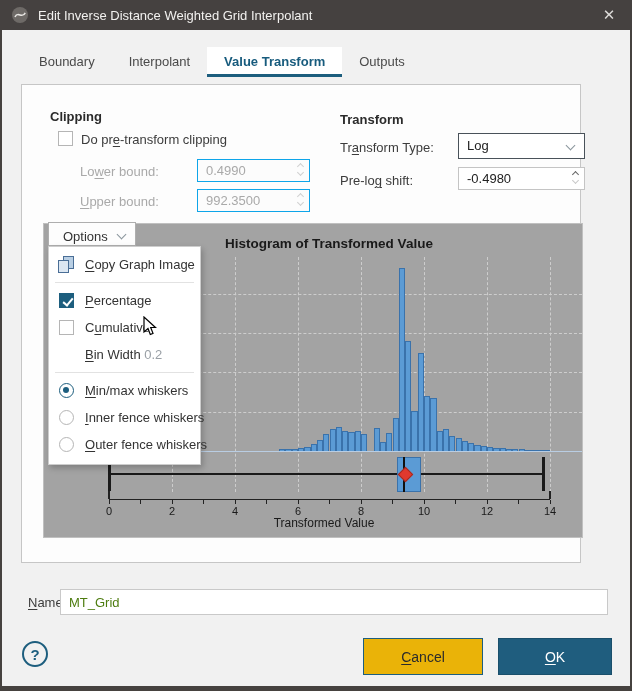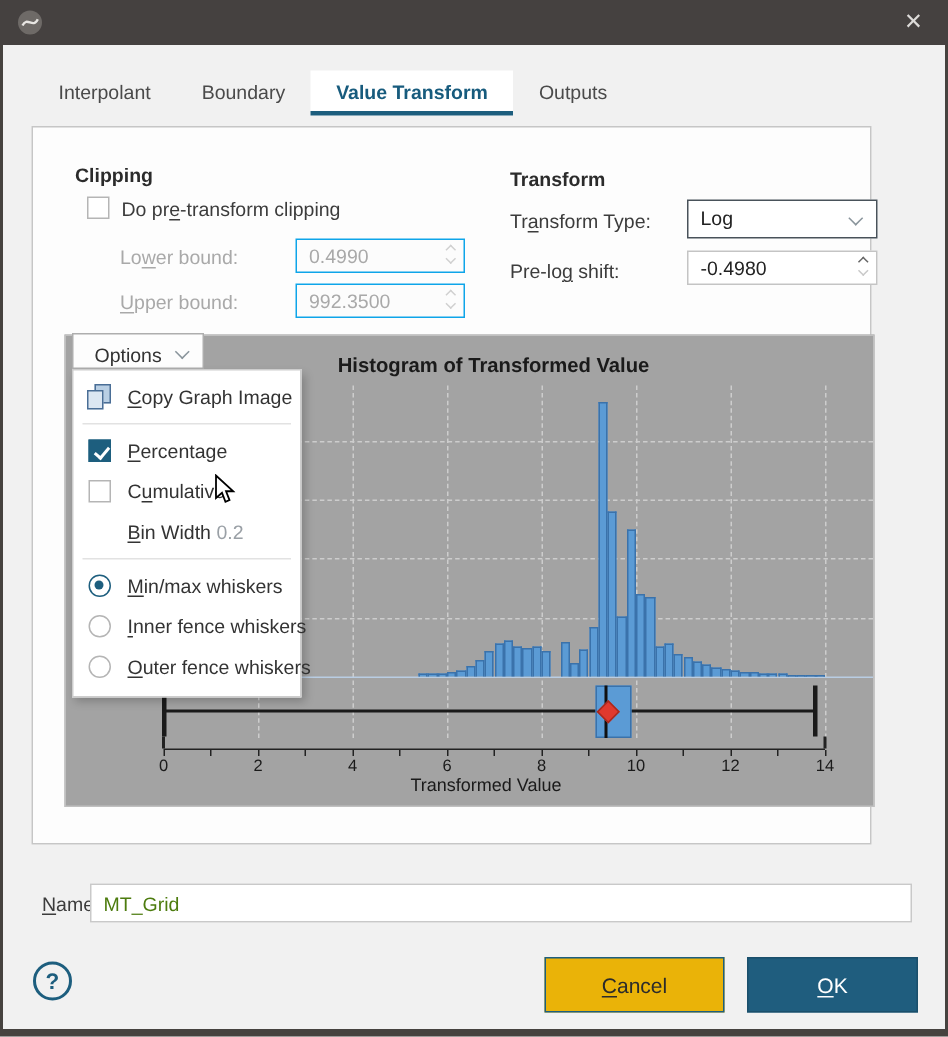--- a/index.html
+++ b/index.html
@@ -75,26 +75,27 @@
 
 <div class="window">
 
   <div class="titlebar">
     <span class="app-icon">
       <svg width="18" height="18">
           <circle cx="9" cy="9" r="8" fill="#6e6a67"></circle>
           <path d="M4 11 C7 4.5,11 13.5,14.2 6.8" stroke="#e8e6e3" fill="none" stroke-width="1.6"></path>
         </svg>
     </span>
+    <span class="title">Edit Inverse Distance Weighted Grid Interpolant</span>
     <span class="close-btn">✕</span>
   </div>
 
   <div class="tabbar">
+    <div class="tab">Boundary</div>
     <div class="tab">Interpolant</div>
-    <div class="tab">Boundary</div>
     <div class="tab active">Value Transform</div>
     <div class="tab">Outputs</div>
   </div>
 
   <div class="panel">
 
     <div class="heading" style="left:28px;top:24px;">Clipping</div>
     <span class="cb" style="left:36px;top:46px;"></span>
     <div class="lbl" style="left:59px;top:47px;"><span>Do pr</span><u>e</u><span>-transform clipping</span></div>
 

